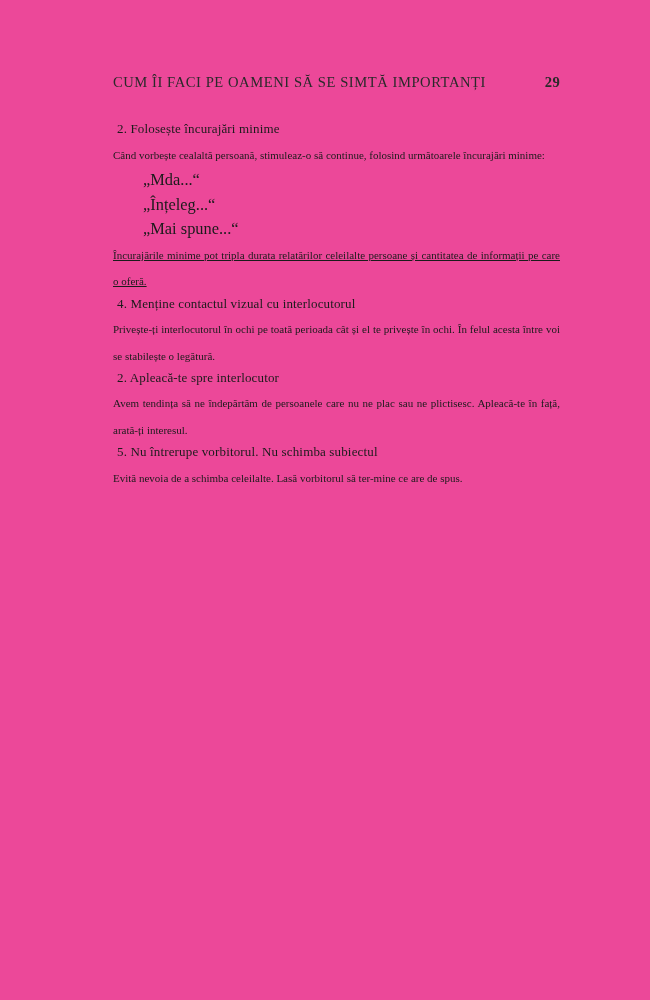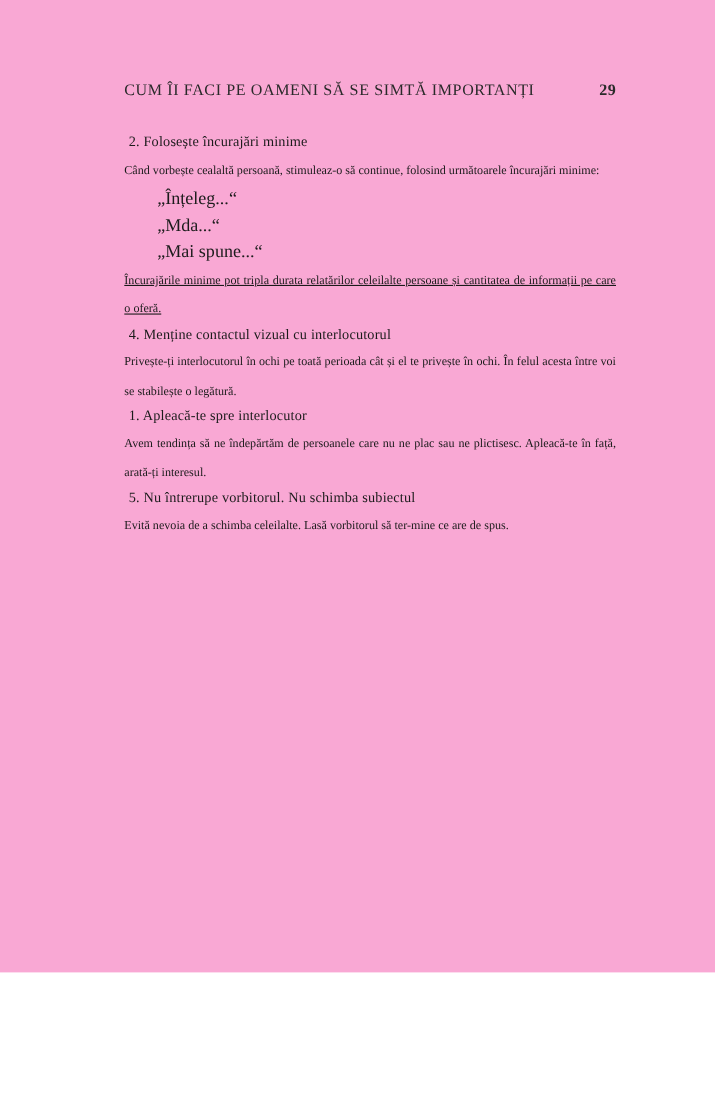--- a/index.html
+++ b/index.html
@@ -13,22 +13,22 @@
     background: #ffffff;
     font-family: "Liberation Serif", "DejaVu Serif", serif;
     color: #1b1b1b;
     -webkit-font-smoothing: antialiased;
     overflow: hidden;
   }
 
   .page {
     position: relative;
     width: 650px;
-    height: 884px;
-    background: #f9a8d4;
+    height: 1000px;
+    background: #ec4899;
     box-sizing: border-box;
   }
 
   .text-column {
     position: absolute;
     left: 113px;
     top: 0;
     width: 447px;
   }
 
@@ -111,31 +111,31 @@
       <span class="running-head-title">CUM ÎI FACI PE OAMENI SĂ SE SIMTĂ IMPORTANȚI</span>
       <span class="running-head-folio">29</span>
     </div>
 
     <div class="content">
 
       <h2 class="section-heading block">2. Folosește încurajări minime</h2>
       <p class="body-text block gap-para">Când vorbește cealaltă persoană, stimuleaz-o să continue, folosind următoarele încurajări minime:</p>
 
       <ul class="quote-list block gap-list">
+        <li>„Mda...“</li>
         <li>„Înțeleg...“</li>
-        <li>„Mda...“</li>
         <li>„Mai spune...“</li>
       </ul>
 
       <p class="body-text block gap-after-list">Încurajările minime pot tripla durata relatărilor celeilalte persoane și cantitatea de informații pe care o oferă.</p>
 
       <h2 class="section-heading block gap-heading">4. Menține contactul vizual cu interlocutorul</h2>
       <p class="body-text block gap-para">Privește-ți interlocutorul în ochi pe toată perioada cât și el te privește în ochi. În felul acesta între voi se stabilește o legătură.</p>
 
-      <h2 class="section-heading block gap-heading">1. Apleacă-te spre interlocutor</h2>
+      <h2 class="section-heading block gap-heading">2. Apleacă-te spre interlocutor</h2>
       <p class="body-text block gap-para">Avem tendința să ne îndepărtăm de persoanele care nu ne plac sau ne plictisesc. Apleacă-te în față, arată-ți interesul.</p>
 
       <h2 class="section-heading block gap-heading">5. Nu întrerupe vorbitorul. Nu schimba subiectul</h2>
       <p class="body-text block gap-para">Evită nevoia de a schimba celeilalte. Lasă vorbitorul să ter-mine ce are de spus.</p>
 
     </div>
   </div>
 </div>
 
 </body></html>

